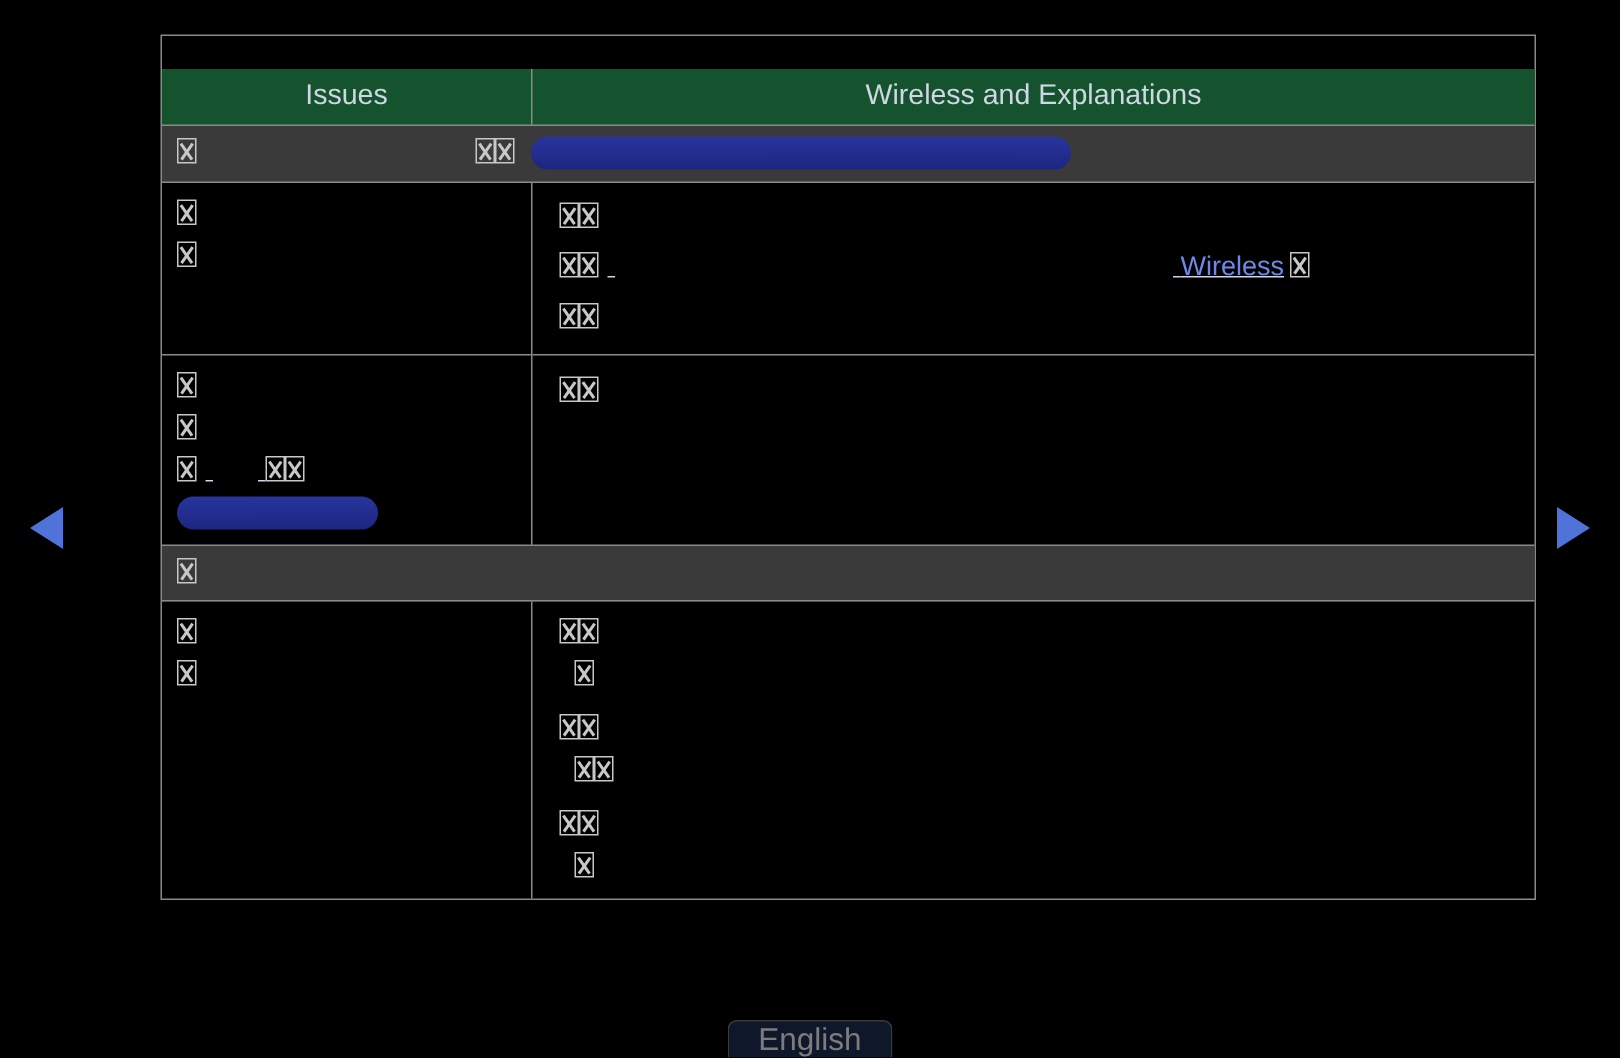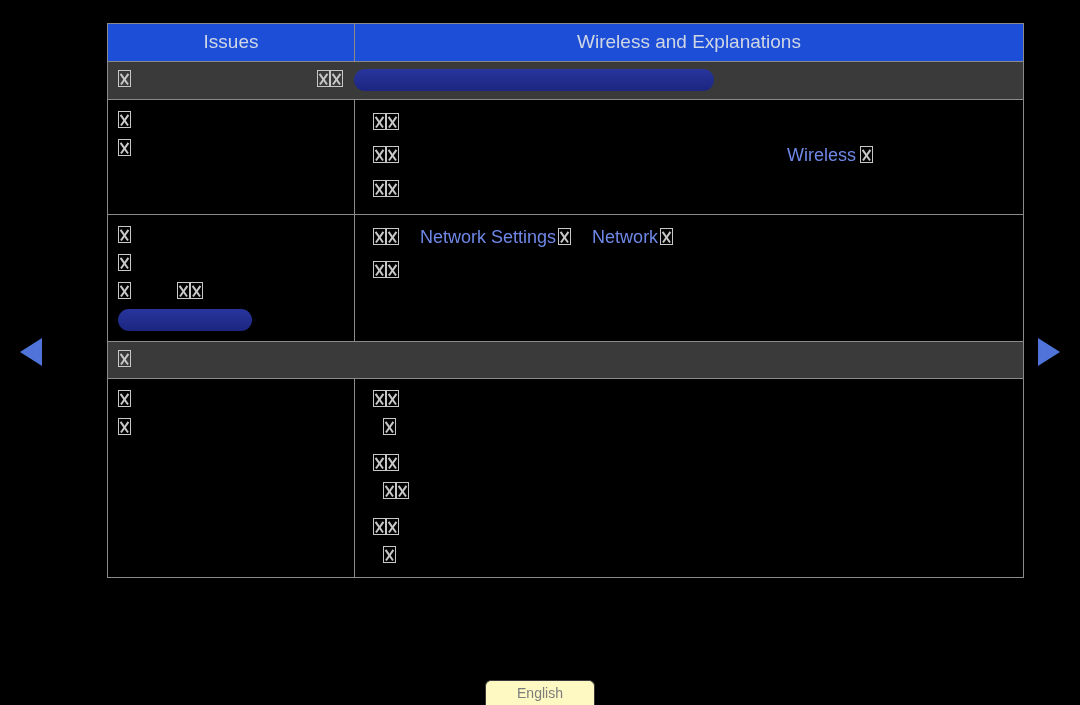--- a/index.html
+++ b/index.html
@@ -28,22 +28,23 @@
     left: 107px;
     top: 23px;
     width: 917px;
     border: 1px solid #8a8a8a;
     box-sizing: border-box;
   }
 
   .row { display: flex; }
 
   .head {
-    background: #1d4ed8;
+    background: #14532d;
     color: #d9e3ff;
+    margin-top: 22px;
   }
   .head .cell {
     text-align: center;
     font-size: 19px;
     padding: 7px 4px 8px 4px;
   }
 
   .cell {
     box-sizing: border-box;
     border-right: 1px solid #8a8a8a;
@@ -57,21 +58,21 @@
 
   .section {
     background: #3a3a3a;
     color: #e0e0e0;
     padding: 6px 10px 8px 10px;
     border-bottom: 1px solid #8a8a8a;
     font-size: 18px;
     line-height: 22px;
   }
 
-  .body-cell { padding: 6px 8px 8px 10px; line-height: 28px; }
+  .body-cell { padding: 6px 8px 8px 10px; line-height: 28px; text-decoration: underline; }
   .body-cell.sol { padding-left: 18px; }
 
   .x {
     display: inline-block;
     width: 11px; height: 15px;
     border: 1.5px solid #c8c8c8;
     position: relative;
     margin-right: 6px;
     vertical-align: -2px;
   }
@@ -101,23 +102,23 @@
   .lang {
     position: absolute;
     left: 50%;
     transform: translateX(-50%);
     bottom: 0;
     width: 108px;
     height: 24px;
     border: 1px solid #3a3a3a;
     border-bottom: none;
     border-radius: 6px 6px 0 0;
-    background: #fef9c3;
+    background: #0f172a;
     color: #7c7c7c;
-    font-size: 14px;
+    font-size: 21px;
     text-align: center;
     line-height: 25px;
   }
 </style>
 </head>
 <body>
 
 <div class="arrow left">
   <svg width="22" height="28" viewBox="0 0 22 28">
     <polygon points="22,0 22,28 0,14" fill="#4f73d8"></polygon>
@@ -173,29 +174,20 @@
       <div><span class="x"></span><span></span></div>
       <div>
         <span class="x"></span><span></span>
         <span style="display:inline-block; width:30px;"></span>
         <span class="x"></span><span class="x x2"></span>
         <span class="pill" style="width:134px;"></span>
         <span></span>
       </div>
     </div>
     <div class="cell col-sol body-cell sol">
-      <div style="line-height:32px">
-        <span class="x"></span><span class="x x2"></span>
-        <span></span>
-        &nbsp;
-        <span class="link">Network Settings</span><span class="x" style="margin-left:2px"></span>
-        &nbsp;
-        <span class="link2">Network</span><span class="x" style="margin-left:2px"></span>
-        <span></span>
-      </div>
       <div style="line-height:34px">
         <span class="x"></span><span class="x x2"></span>
         <span></span>
       </div>
     </div>
   </div>
 
   <div class="section">
     <span class="x"></span><span></span>
   </div>

